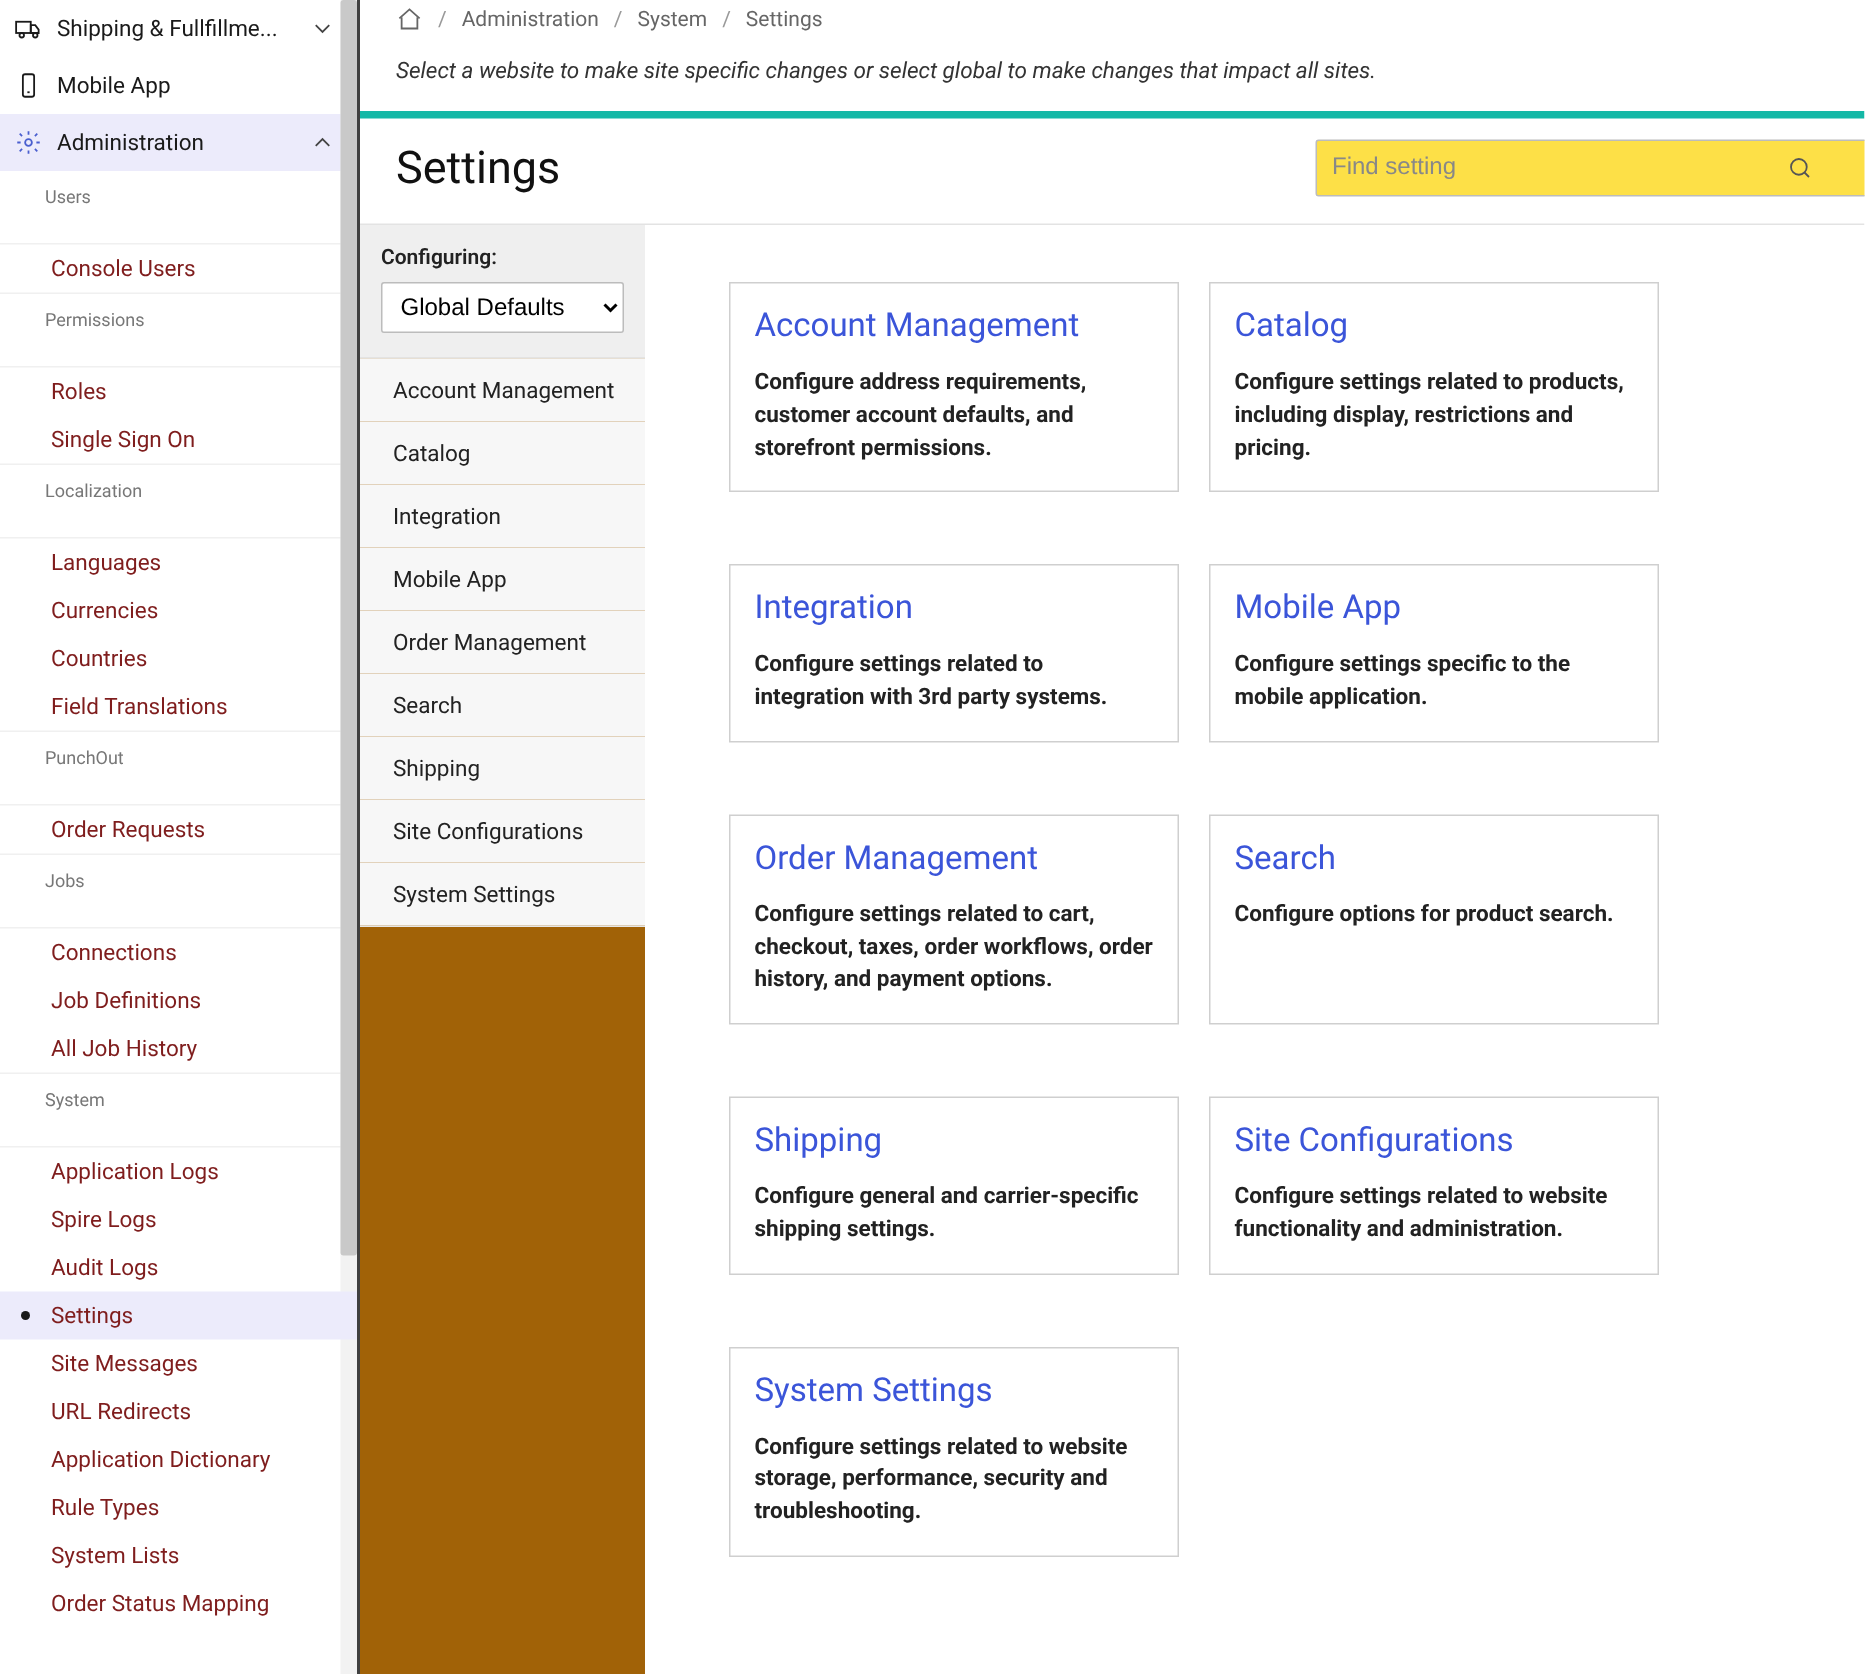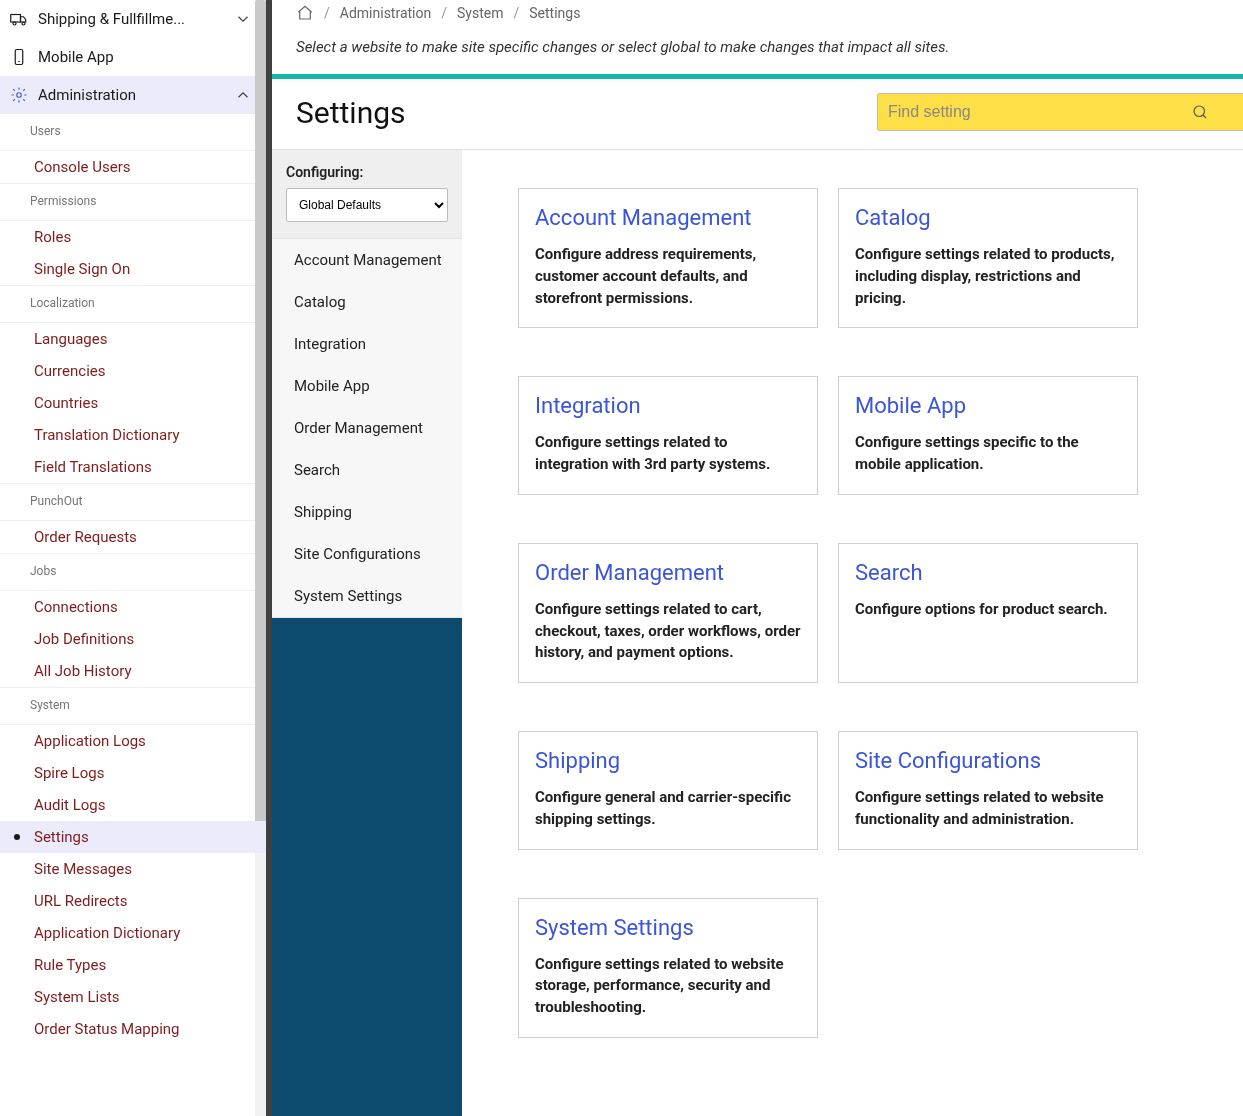--- a/index.html
+++ b/index.html
@@ -8,22 +8,22 @@
     font-size: 14px;
     color: #1a1a1a;
     background: #fff;
     display: flex;
     height: 1116px;
     width: 1243px;
     overflow: hidden;
   }
   
   .sidebar {
-    width: 272px;
-    border-right: 6px solid #404040;
+    width: 240px;
+    border-right: 2px solid #404040;
     overflow-y: auto;
     position: relative;
     flex-shrink: 0;
   }
   .sidebar-scroll-indicator{
     position:absolute; right:0; top:0; bottom:0; width:11px;
     background:#f2f2f2;
   }
   .sidebar-scroll-thumb{
     position:absolute; right:0; top:0; width:11px; height:75%;
@@ -41,21 +41,21 @@
     color:#1a1a1a;
   }
   .nav-top-item .label{ flex:1; white-space:nowrap; overflow:hidden; text-overflow:ellipsis;}
   .nav-top-item .chev{ color:#444; }
   .nav-top-item.admin .gear{ color:#4a5fcf; }
   .icon{ width:18px; height:18px; display:inline-flex; align-items:center; justify-content:center;}
   .icon svg{ width:18px; height:18px; stroke:currentColor; fill:none; stroke-width:1.6;}
 
   .subgroup-header{
     font-size:12px; color:#777;
-    padding:10px 14px 12px 30px;
+    padding:10px 14px 24px 30px;
     border-top:1px solid #f0f0f0;
     border-bottom:1px solid #f0f0f0;
   }
   .subgroup-header.first{ border-top:none;}
   .sub-item{
     padding:7px 14px 7px 34px;
     font-size:15px; color:#7f1d1d;
     cursor:pointer;
     position:relative;
   }
@@ -107,33 +107,33 @@
   }
 
   .content-row{
     display:flex; flex:1; min-height:0;
     border-top:1px solid #e3e3e3;
   }
 
   
   .sec-sidebar{
     width:190px; flex-shrink:0;
-    background:#0c4a6e;
+    background:#a16207;
   }
   .configuring{
     background:#efefef;
     padding:14px 14px 16px 14px;
     border-bottom:1px solid #e3e3e3;
   }
   .configuring-label{
     font-size:14px; font-weight:600; margin-bottom:8px; color:#222;
   }
   .scope-select{
     width:100%; height:34px; border:1px solid #bcbcbc; background:#fff;
-    font-size:12px; padding:4px 8px; border-radius:2px;
+    font-size:16px; padding:4px 8px; border-radius:2px;
   }
   .sec-nav-item{
     padding:12px 14px 12px 22px;
     font-size:15px; color:#222; cursor:pointer;
     background:#f7f7f7;
   }
   .sec-nav{ border-bottom:1px solid #e6e6e6;}
 
   
   .card-area{
@@ -210,21 +210,20 @@
   <div id="sidebar-groups">
       <div class="subgroup-header first">Users</div>
       <div class="sub-item">Console Users</div>
       <div class="subgroup-header">Permissions</div>
       <div class="sub-item">Roles</div>
       <div class="sub-item">Single Sign On</div>
       <div class="subgroup-header">Localization</div>
       <div class="sub-item">Languages</div>
       <div class="sub-item">Currencies</div>
       <div class="sub-item">Countries</div>
-      <div class="sub-item">Translation Dictionary</div>
       <div class="sub-item">Field Translations</div>
       <div class="subgroup-header">PunchOut</div>
       <div class="sub-item">Order Requests</div>
       <div class="subgroup-header">Jobs</div>
       <div class="sub-item">Connections</div>
       <div class="sub-item">Job Definitions</div>
       <div class="sub-item">All Job History</div>
       <div class="subgroup-header">System</div>
       <div class="sub-item">Application Logs</div>
       <div class="sub-item">Spire Logs</div>

